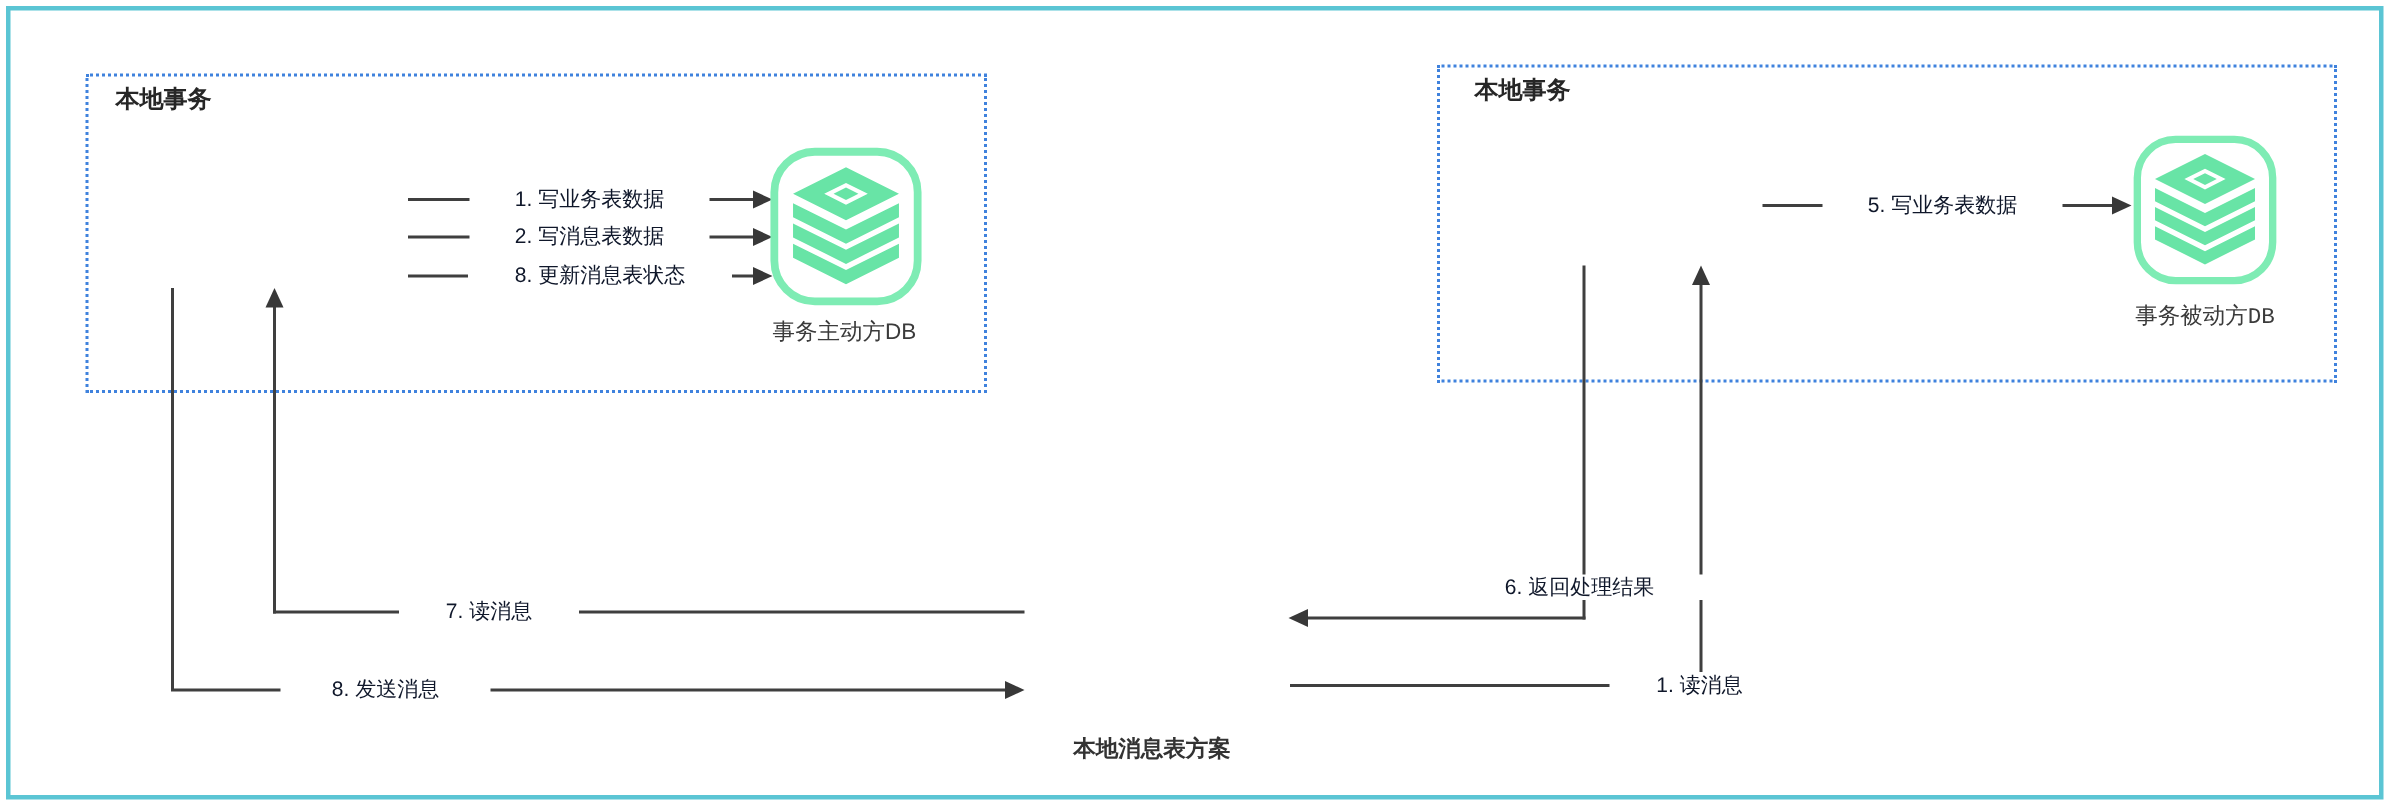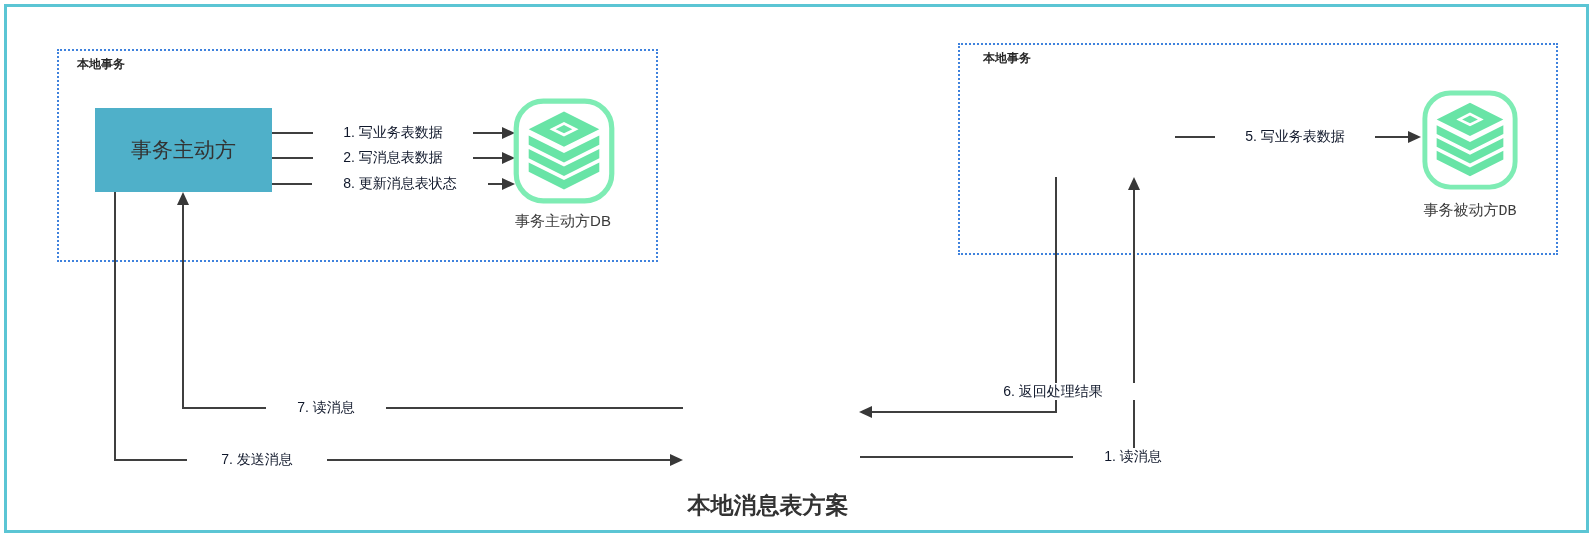--- a/index.html
+++ b/index.html
@@ -3,21 +3,21 @@
 <meta charset="utf-8">
 <style>
   html,body{margin:0;padding:0;background:#fff;}
   .stage{position:relative;width:1596px;height:540px;background:#ffffff;
          font-family:"Liberation Sans","DejaVu Sans",sans-serif;overflow:hidden;}
   .frame{position:absolute;left:4px;top:4px;width:1585px;height:529px;
          border:3px solid #5bc5d4;box-sizing:border-box;background:#fff;}
   .group{position:absolute;border:2px dotted #3f82dd;box-sizing:border-box;background:transparent;}
   .group-left{left:57px;top:49px;width:601px;height:213px;}
   .group-right{left:958px;top:43px;width:600px;height:212px;}
-  .group-label{position:absolute;font-size:12px;font-weight:bold;color:#262626;}
+  .group-label{position:absolute;font-size:16px;font-weight:bold;color:#262626;}
   .gl-left{left:77px;top:56px;}
   .gl-right{left:983px;top:50px;}
   .node{position:absolute;display:flex;align-items:center;justify-content:center;
         font-size:21px;color:#333;z-index:3;box-sizing:border-box;}
   .node-active{left:95px;top:108px;width:177px;height:84px;background:#4fb0c9;}
   .node-passive{left:1002px;top:98px;width:173px;height:79px;background:#d7bae4;}
   .node-mw{left:683px;top:389px;width:177px;height:81px;background:#f0a23e;
            border:2px solid #55c8d9;}
   .hline,.vline{position:absolute;background:#3f3f3f;z-index:1;}
   .hline{height:2px;} .vline{width:2px;}
@@ -27,34 +27,31 @@
   .ah-up{border-left:6px solid transparent;border-right:6px solid transparent;border-bottom:13px solid #383838;}
   .elabel{position:absolute;background:#fff;color:#0f172a;font-size:14px;line-height:17px;
           text-align:center;z-index:2;white-space:nowrap;}
   .dbicon{position:absolute;z-index:3;}
   .db-left{left:512px;top:97px;}
   .db-right{left:1420px;top:89px;}
   .dblabel{position:absolute;font-size:15px;color:#3b3b3b;text-align:center;width:160px;z-index:2;}
   .dbl-left{left:483px;top:212px;}
   .dbl-right{left:1390px;top:201px;font-family:Liberation Mono, monospace;}
   .title{position:absolute;left:618px;top:490px;width:300px;text-align:center;
-         font-size:23px;font-weight:bold;color:#333;z-index:2;}
+         font-size:15px;font-weight:bold;color:#333;z-index:2;}
 </style>
 </head>
 <body>
 
 <div class="stage">
   <div class="frame"></div>
 
   <div class="group group-left"></div>
   <div class="group-label gl-left">本地事务</div>
 
-  <div class="node node-active">
-    <span>事务主动方</span>
-  </div>
 
   <div class="hline" style="left:272px;top:132px;width:232px;"></div>
   <div class="ah ah-right" style="left:502px;top:127px;"></div>
   <div class="elabel" style="left:313px;top:124px;width:160px;">1. 写业务表数据</div>
 
   <div class="hline" style="left:272px;top:157px;width:232px;"></div>
   <div class="ah ah-right" style="left:502px;top:152px;"></div>
   <div class="elabel" style="left:313px;top:149px;width:160px;">2. 写消息表数据</div>
 
   <div class="hline" style="left:272px;top:183px;width:232px;"></div>
@@ -90,21 +87,21 @@
       <path d="M16 50 L50 67 L84 50 L84 59 L50 76 L16 59 Z" fill="#68e4a6"></path>
       <path d="M16 63 L50 80 L84 63 L84 72 L50 89 L16 72 Z" fill="#68e4a6"></path>
     </svg>
   </div>
   <div class="dblabel dbl-right">事务被动方DB</div>
 
 
   <div class="vline" style="left:114px;top:192px;height:268px;"></div>
   <div class="hline" style="left:114px;top:459px;width:556px;"></div>
   <div class="ah ah-right" style="left:670px;top:454px;"></div>
-  <div class="elabel" style="left:187px;top:451px;width:140px;">7. 发送消息</div>
+  <div class="elabel" style="left:187px;top:451px;width:140px;">8. 发送消息</div>
 
   <div class="hline" style="left:182px;top:407px;width:501px;"></div>
   <div class="vline" style="left:182px;top:204px;height:205px;"></div>
   <div class="ah ah-up" style="left:177px;top:192px;"></div>
   <div class="elabel" style="left:266px;top:399px;width:120px;">7. 读消息</div>
 
   <div class="vline" style="left:1055px;top:177px;height:236px;"></div>
   <div class="hline" style="left:872px;top:411px;width:185px;"></div>
   <div class="ah ah-left" style="left:859px;top:406px;"></div>
   <div class="elabel" style="left:963px;top:383px;width:180px;">6. 返回处理结果</div>

